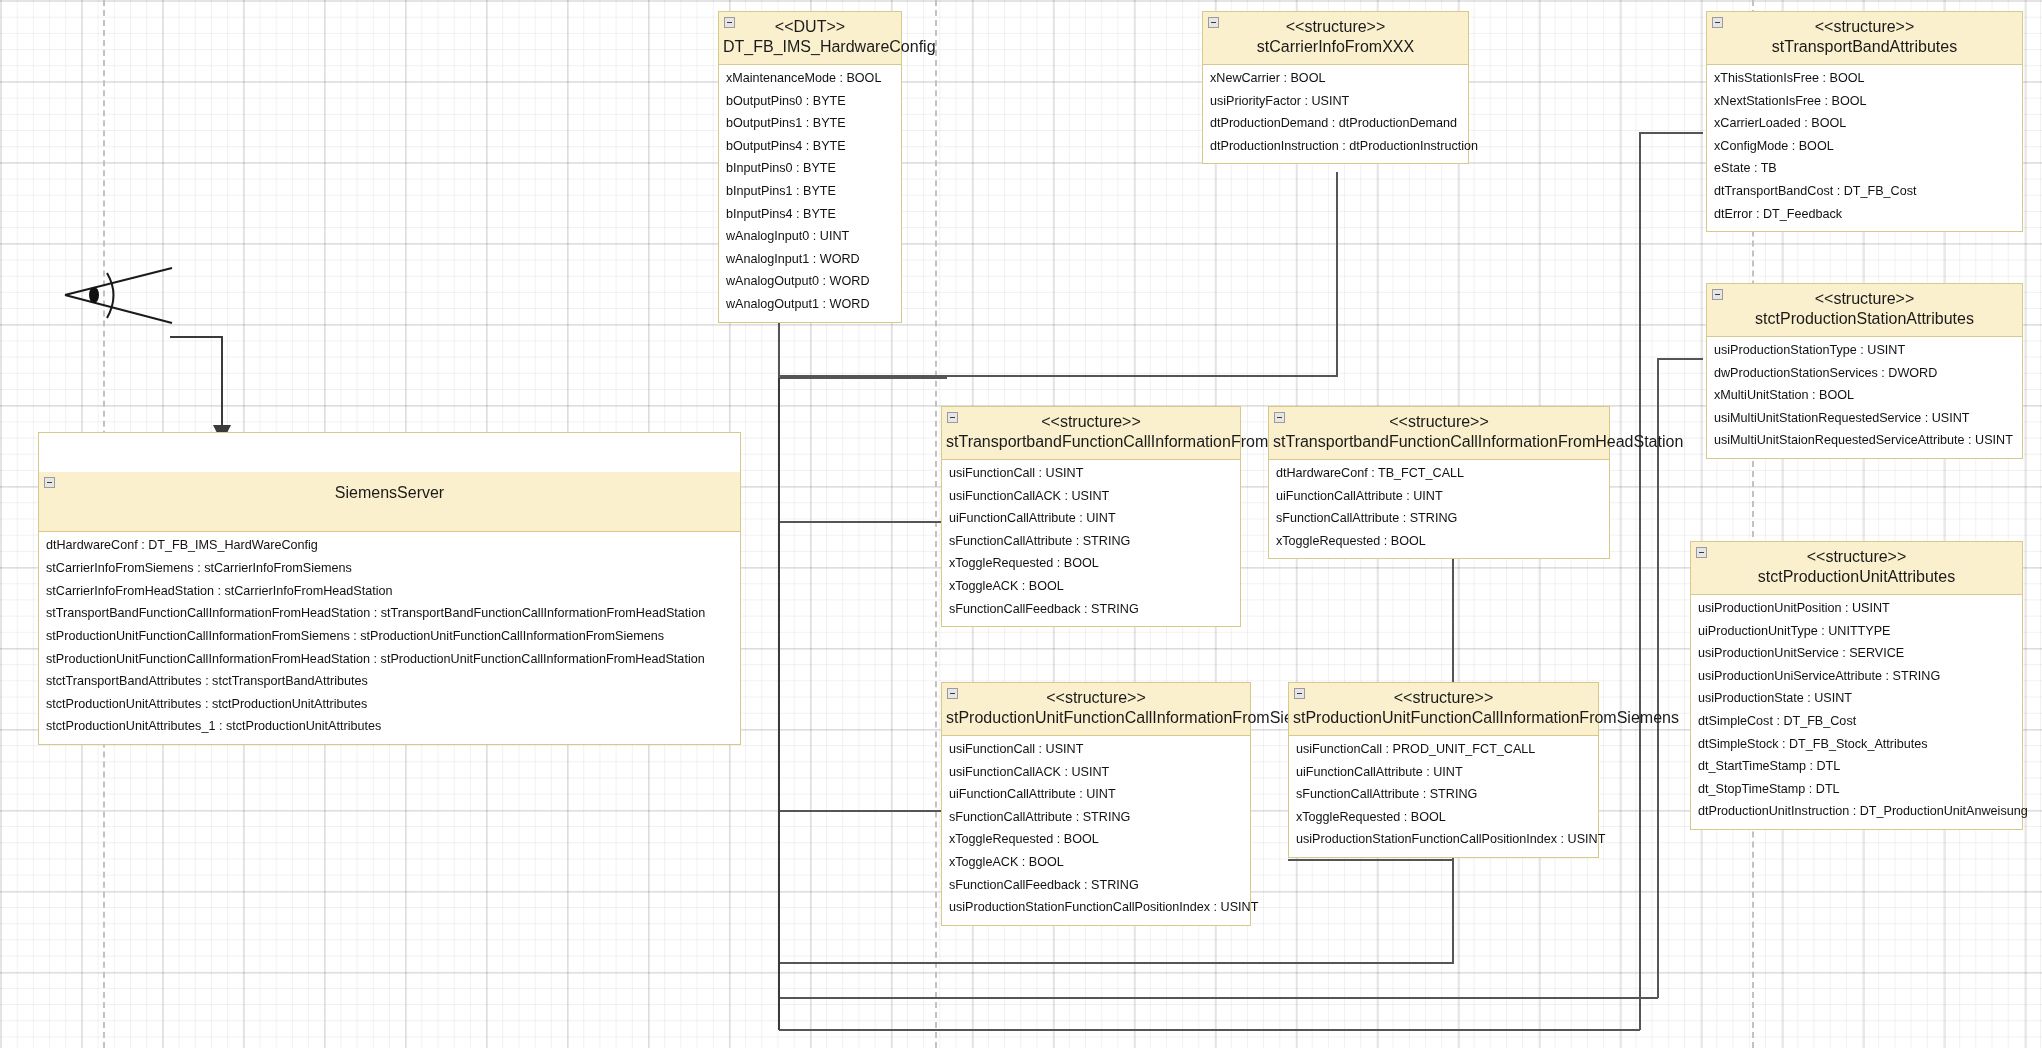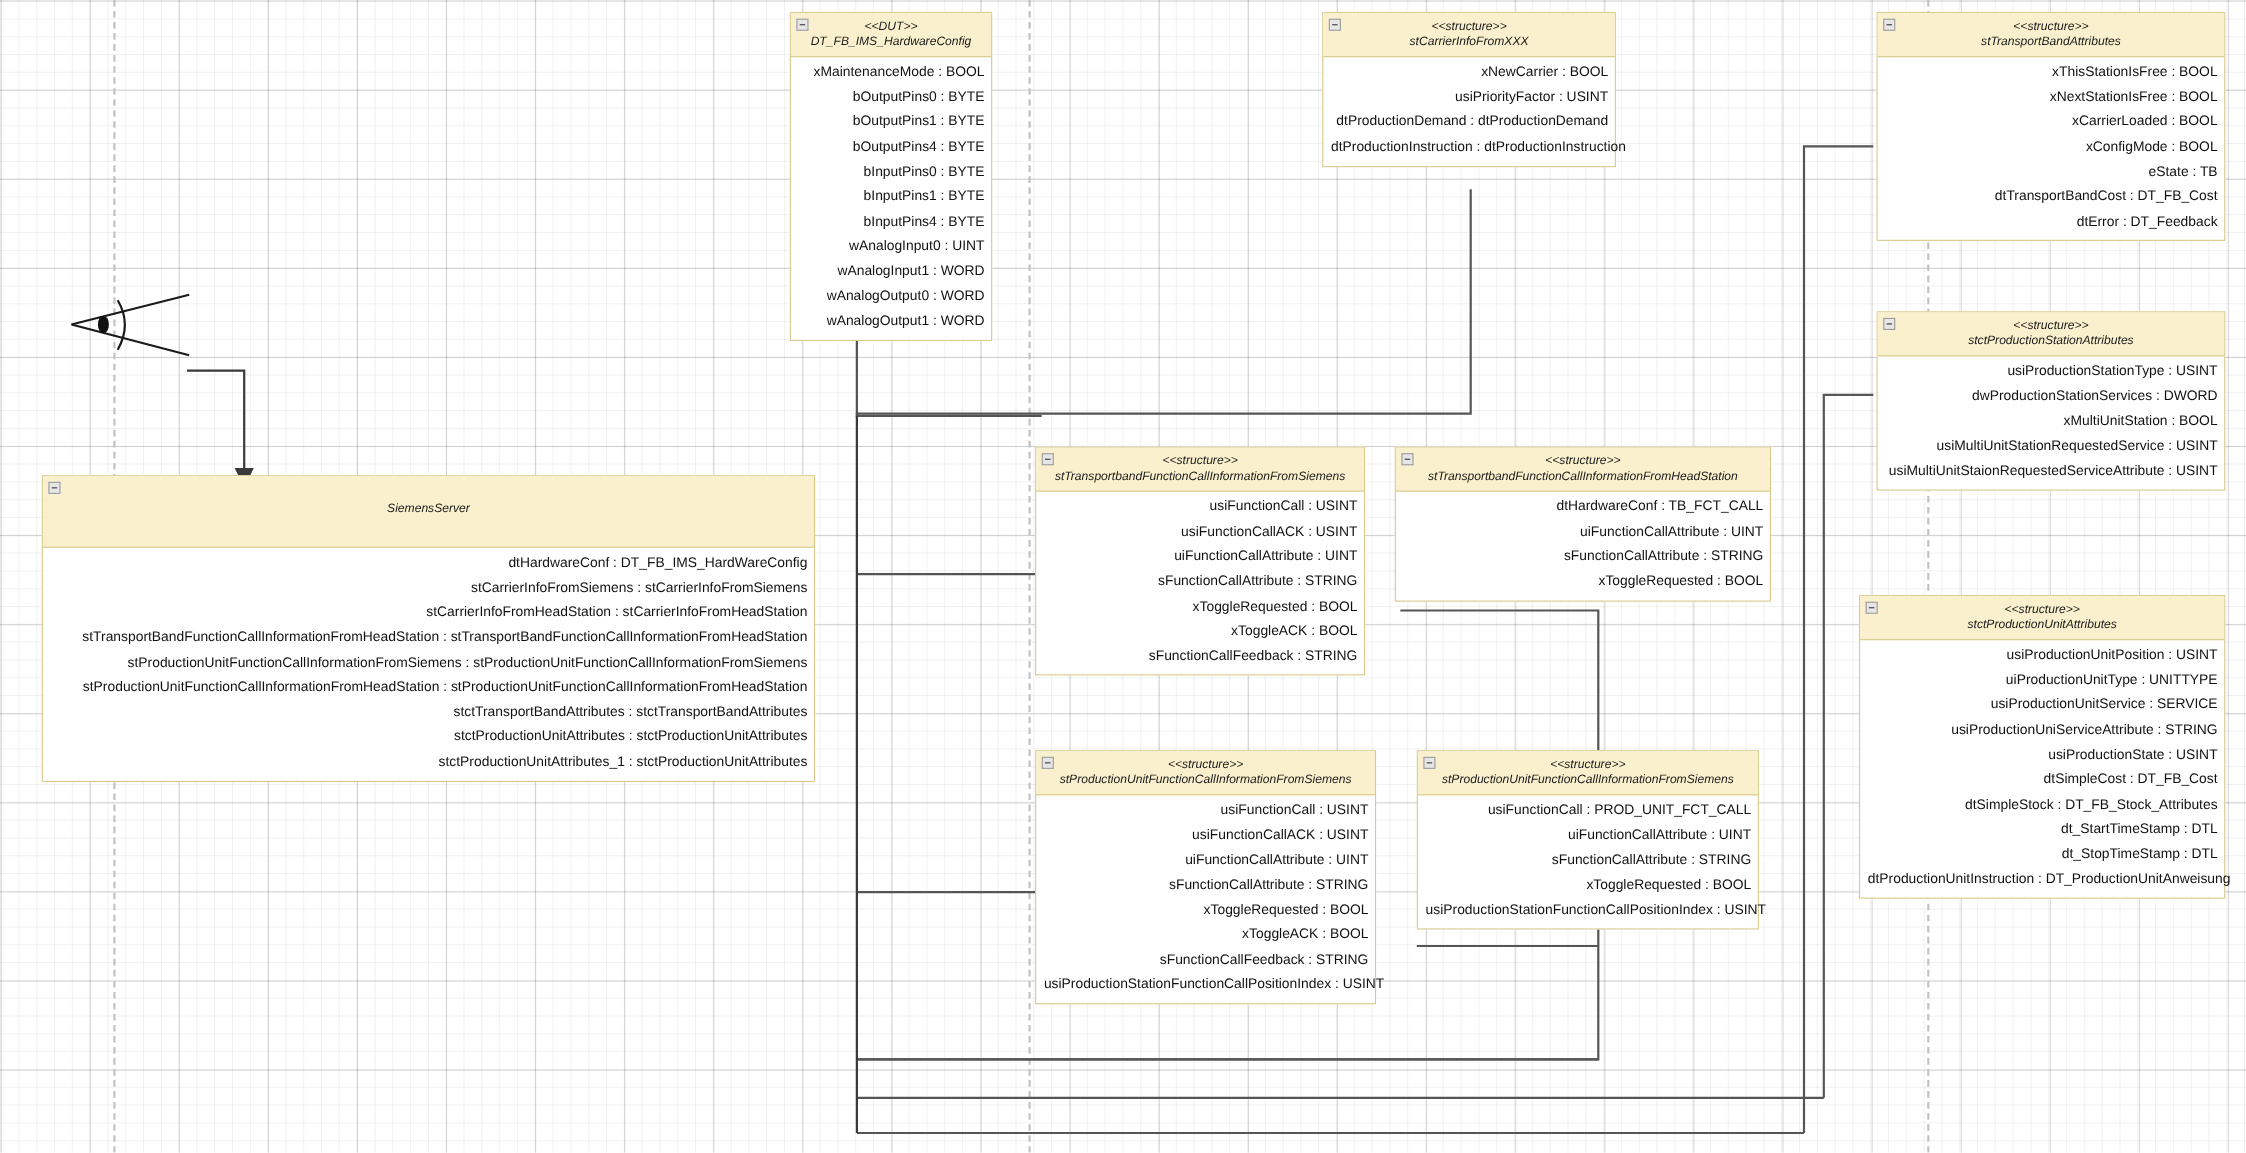--- a/index.html
+++ b/index.html
@@ -51,22 +51,21 @@
     background: #ffffff;
     border: 1px solid #d6c98a;
     z-index: 3;
   }
   .uml-header {
     position: relative;
     background: #fbf0cd;
     border-bottom: 1px solid #d6c98a;
     text-align: center;
     padding: 5px 4px 6px 4px;
-    font-style: italic;
-    font-size: 11px;
+    font-size: 16px;
     color: #1a1a1a;
     line-height: 1.28;
   }
   .uml-header .stereo { display: block; }
   .uml-header .cname  { display: block; }
   .collapse-icon {
     position: absolute;
     left: 5px;
     top: 5px;
     width: 11px;
@@ -79,34 +78,34 @@
     content: "";
     position: absolute;
     left: 2px;
     top: 4px;
     width: 5px;
     height: 1px;
     background: #3a3a3a;
   }
   .uml-body {
     padding: 2px 0 6px 0;
-    text-align: right;
   }
   .attr {
     font-size: 12.6px;
     color: #111111;
     padding: 3px 6px 3px 7px;
     line-height: 1.32;
     white-space: nowrap;
   }
 
   
   .uml-header.single {
-    padding-top: 22px;
+    padding-top: 11px;
     padding-bottom: 28px;
+    margin-top: 39px;
   }
 
   
   .eye-glyph {
     position: absolute;
     z-index: 3;
   }
 </style>
 </head>
 <body>

